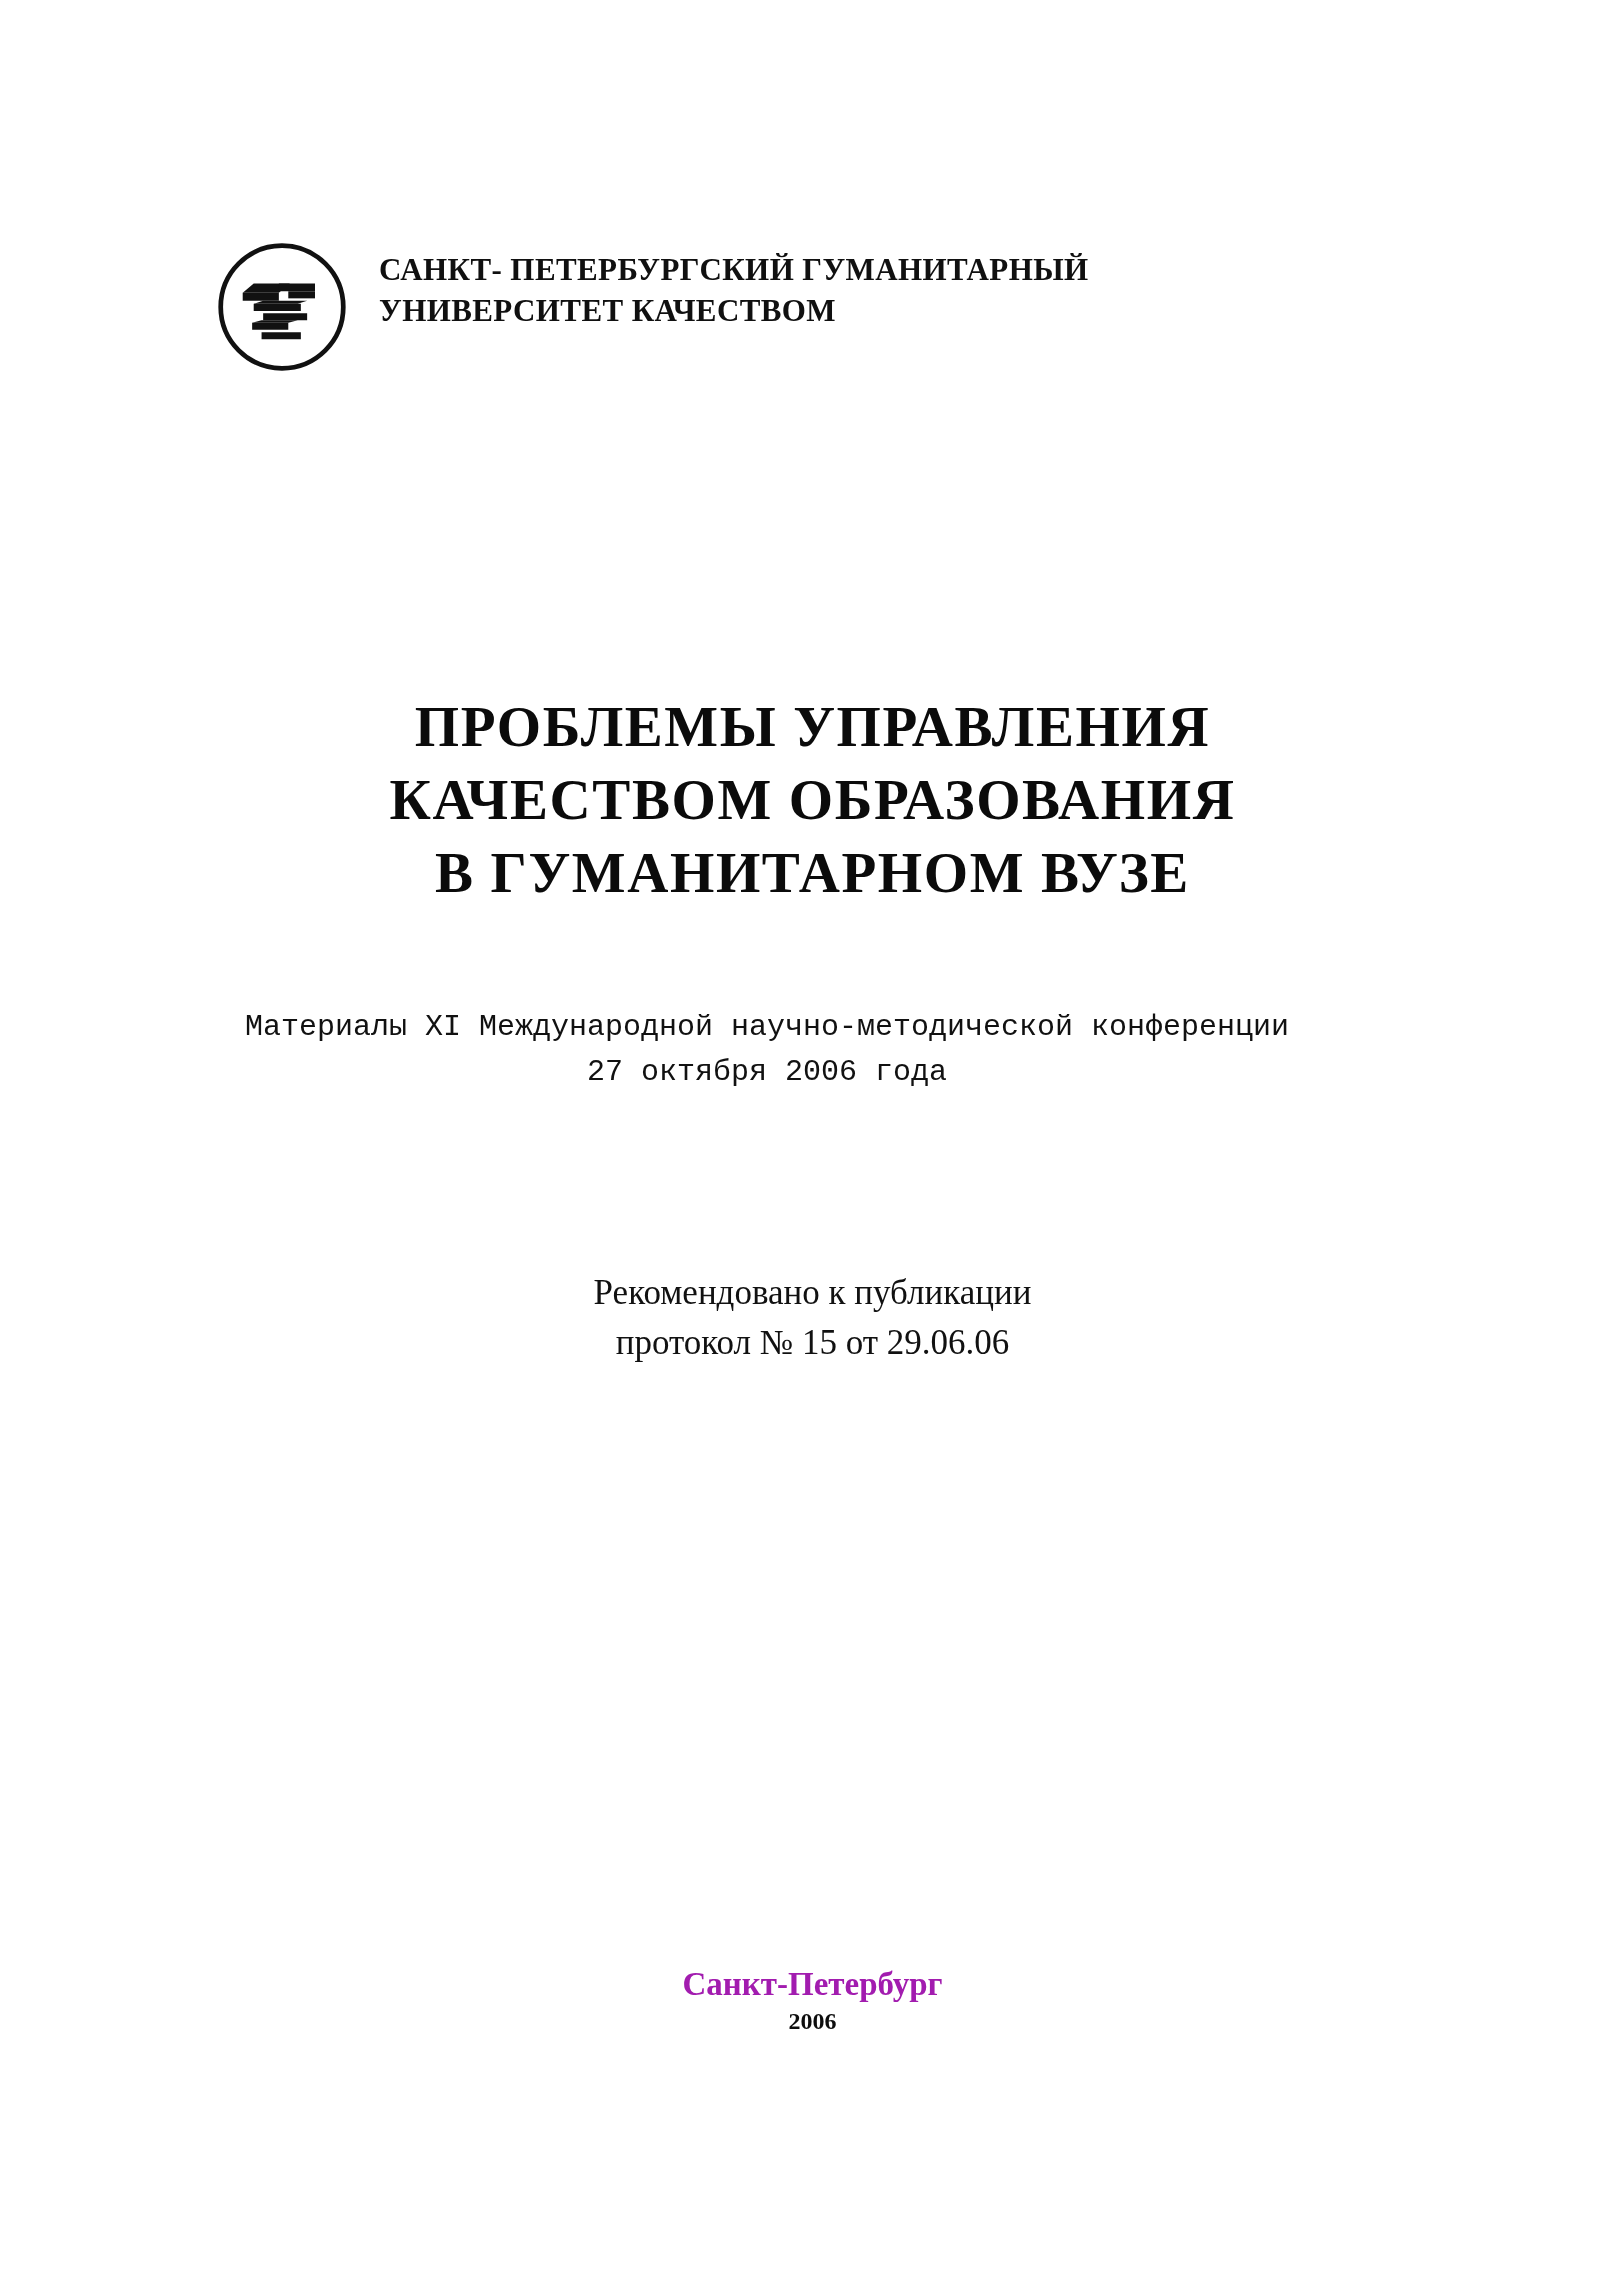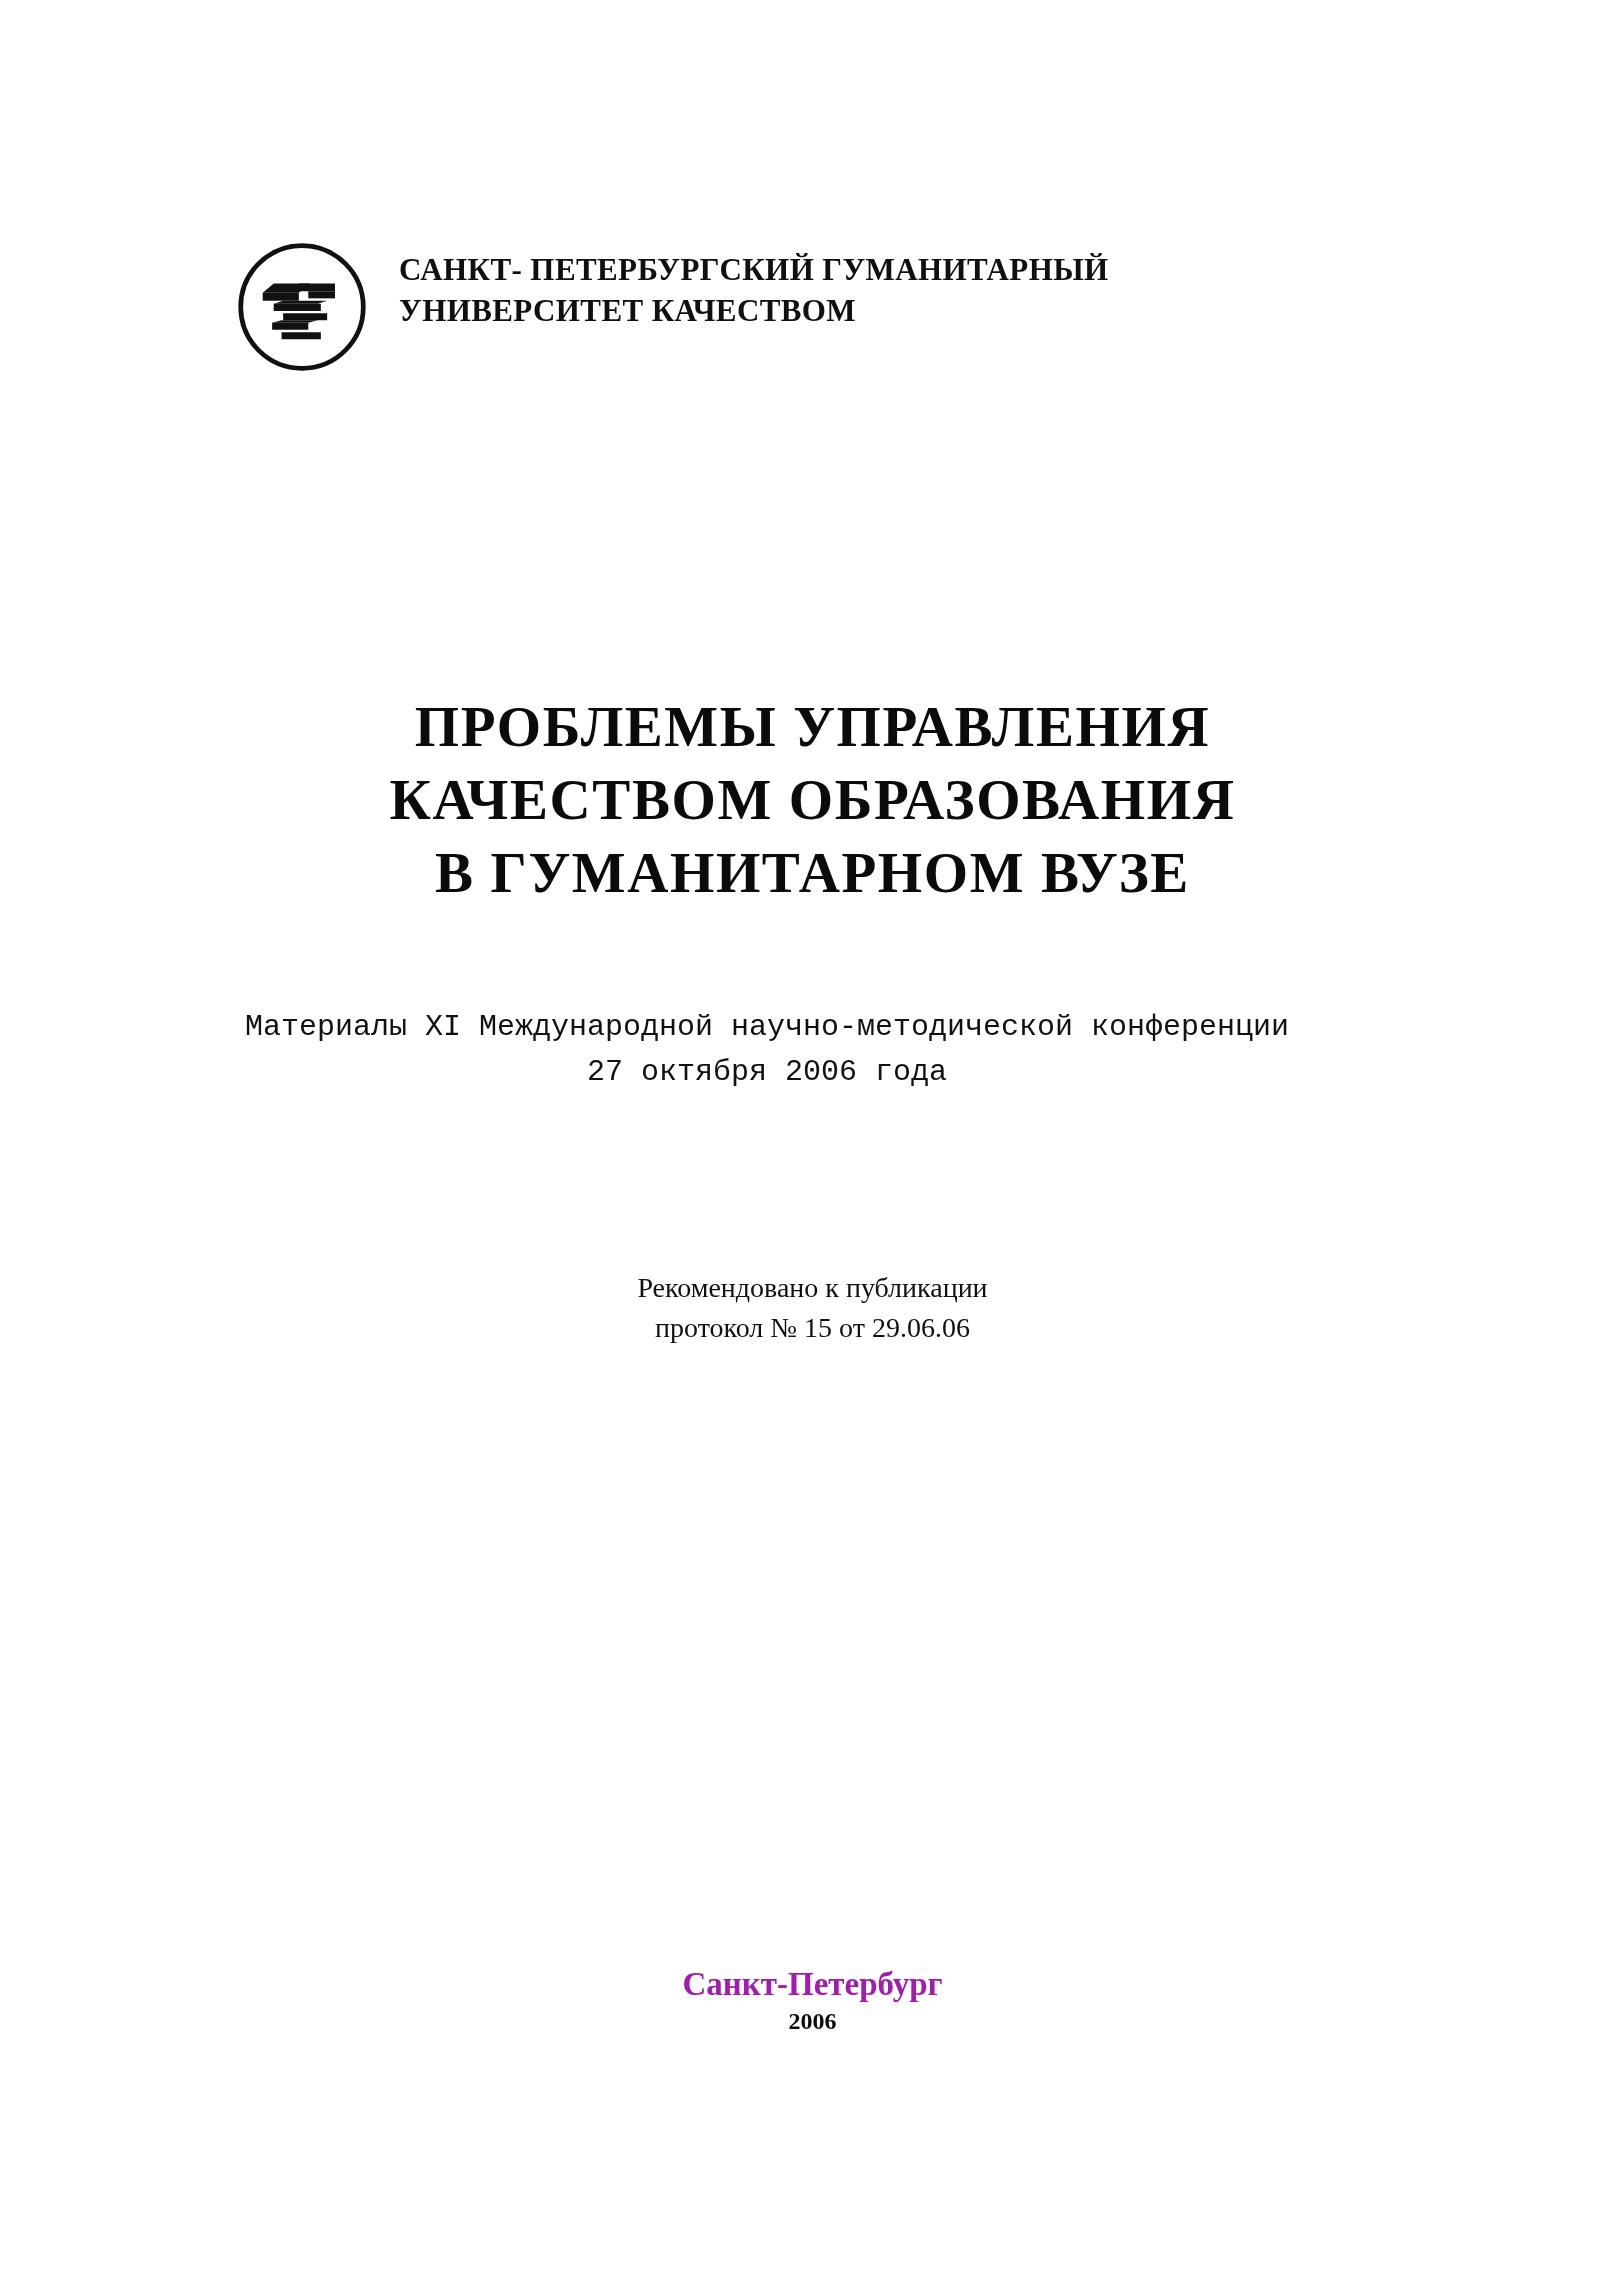--- a/index.html
+++ b/index.html
@@ -18,21 +18,21 @@
 
   .page {
     position: absolute;
     inset: 0;
     background: #ffffff;
   }
 
   
   .header {
     position: absolute;
-    left: 236px;
+    left: 216px;
     top: 236px;
     width: 1178px;
     display: flex;
     align-items: flex-start;
   }
 
   .logo {
     width: 132px;
     height: 132px;
     flex: 0 0 132px;
@@ -93,21 +93,21 @@
   .recommend-block {
     position: absolute;
     left: 212px;
     top: 1268px;
     width: 1201px;
     text-align: center;
     font-family: "Liberation Serif", serif;
   }
   .recommend-block .rline {
     display: block;
-    font-size: 28px;
+    font-size: 35px;
     line-height: 1.44;
     color: #111111;
   }
 
   
   .imprint-block {
     position: absolute;
     left: 212px;
     top: 1963px;
     width: 1201px;

